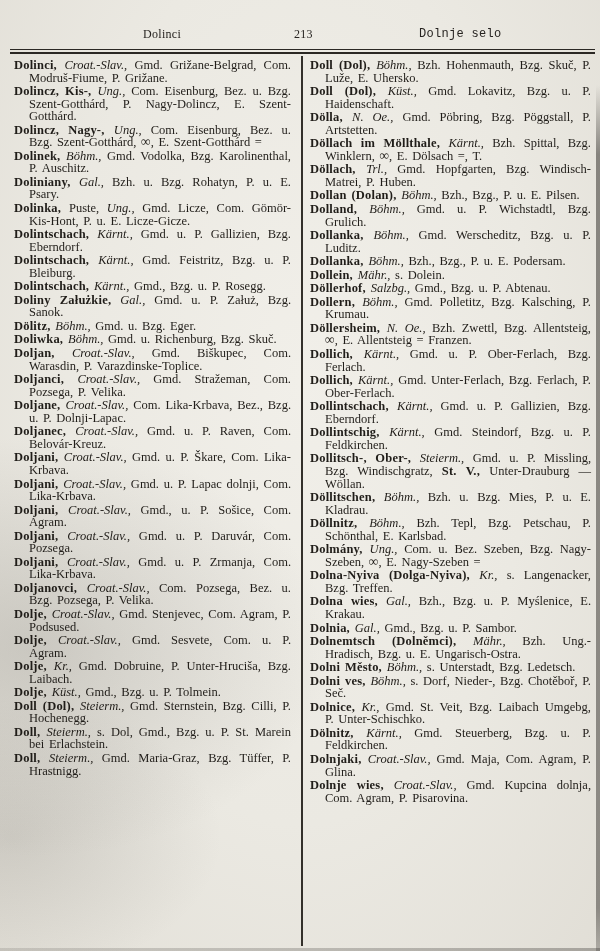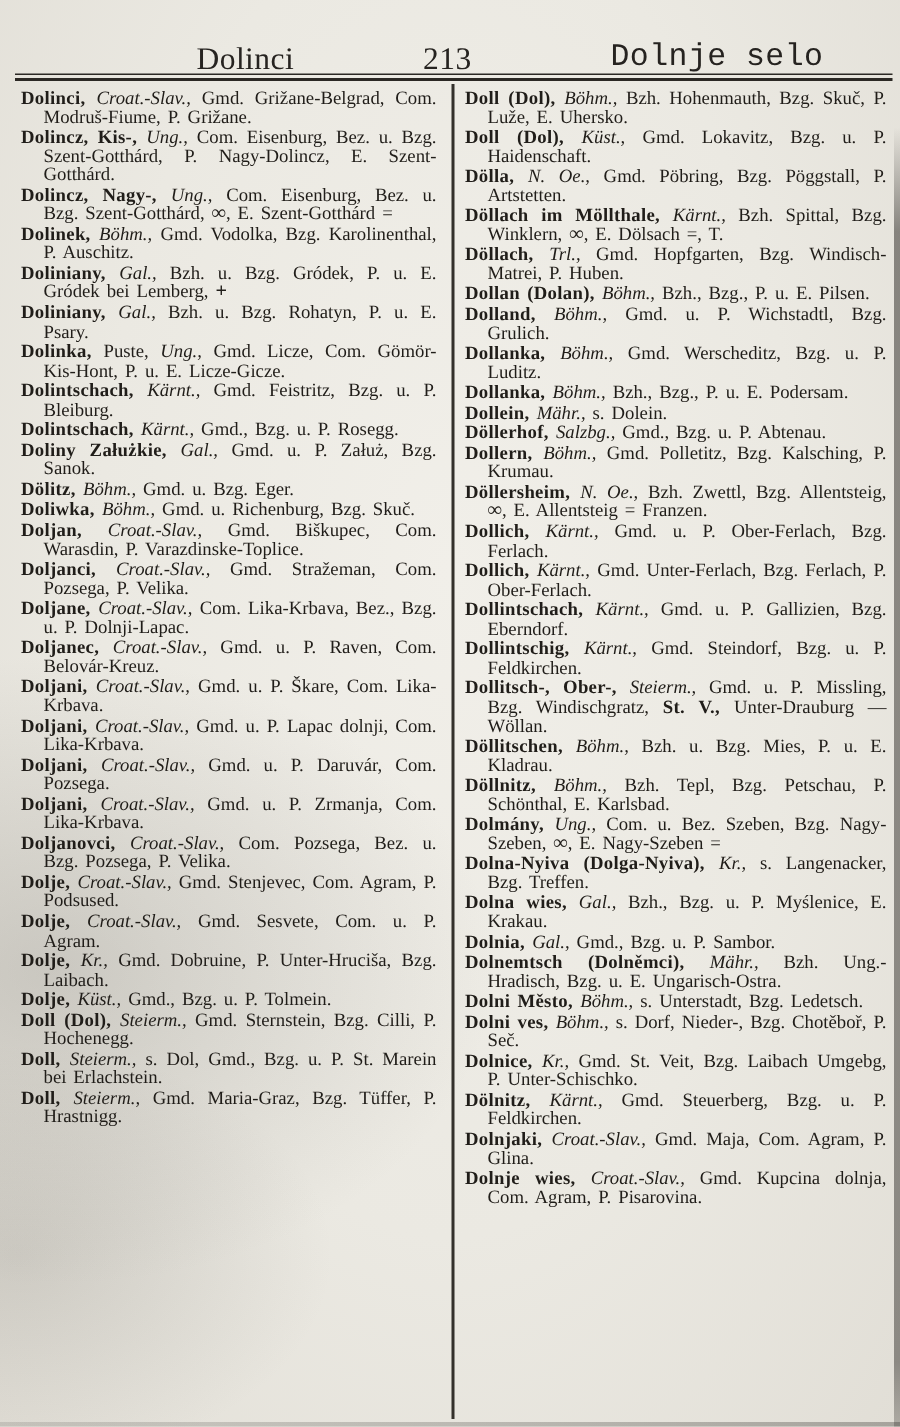--- a/index.html
+++ b/index.html
@@ -18,22 +18,22 @@
   }
   .edge-right{
     position:absolute;top:85px;bottom:0;right:0;width:4px;
     background:linear-gradient(to bottom, rgba(55,52,48,0), rgba(55,52,48,.55) 8%, rgba(55,52,48,.5) 95%, rgba(55,52,48,.3));
   }
   .edge-bottom{
     position:absolute;left:0;right:0;bottom:0;height:3px;
     background:linear-gradient(to right, rgba(55,52,48,.15), rgba(55,52,48,.35));
   }
   .header{
-    position:absolute;top:27px;left:0;right:0;height:20px;
-    font-size:21px;letter-spacing:.3px;color:#262320;text-align:center;
+    position:absolute;top:27px;left:12px;right:0;height:20px;
+    font-size:12px;letter-spacing:.3px;color:#262320;text-align:center;
   }
   .h-left{position:absolute;left:131px;}
   .h-center{position:absolute;left:282px;}
   .h-right{position:absolute;left:407px;font-family:Liberation Mono, monospace;}
   .rule{
     position:absolute;top:49px;left:10px;right:5px;height:2px;
     border-top:1px solid #2b2824;border-bottom:2px solid #2b2824;
   }
   .divider{
     position:absolute;top:56px;bottom:5px;left:301px;width:1.5px;
@@ -66,34 +66,35 @@
 
   <div class="rule"></div>
   <div class="divider"></div>
 
   <div class="columns">
     <div class="col col-left">
         <p class="entry"><span class="b">Dolinci, </span><span class="i">Croat.-Slav., </span><span class="n">Gmd. Grižane-Belgrad, Com. Modruš-Fiume, P. Grižane.</span></p>
         <p class="entry"><span class="b">Dolincz, Kis-, </span><span class="i">Ung., </span><span class="n">Com. Eisenburg, Bez. u. Bzg. Szent-Gotthárd, P. Nagy-Dolincz, E. Szent-Gotthárd.</span></p>
         <p class="entry"><span class="b">Dolincz, Nagy-, </span><span class="i">Ung., </span><span class="n">Com. Eisenburg, Bez. u. Bzg. Szent-Gotthárd, </span><span class="sym">∞</span><span class="n">, E. Szent-Gotthárd =</span></p>
         <p class="entry"><span class="b">Dolinek, </span><span class="i">Böhm., </span><span class="n">Gmd. Vodolka, Bzg. Karolinenthal, P. Auschitz.</span></p>
-        <p class="entry"><span class="b">Doliniany, </span><span class="i">Gal., </span><span class="n">Bzh. u. Bzg. Gródek, P. u. E. Gródek bei Lemberg, </span><span class="sym">+</span></p>
         <p class="entry"><span class="b">Doliniany, </span><span class="i">Gal., </span><span class="n">Bzh. u. Bzg. Rohatyn, P. u. E. Psary.</span></p>
         <p class="entry"><span class="b">Dolinka, </span><span class="n">Puste, </span><span class="i">Ung., </span><span class="n">Gmd. Licze, Com. Gömör-Kis-Hont, P. u. E. Licze-Gicze.</span></p>
+        <p class="entry"><span class="b">Dolintschach, </span><span class="i">Kärnt., </span><span class="n">Gmd. u. P. Gallizien, Bzg. Eberndorf.</span></p>
         <p class="entry"><span class="b">Dolintschach, </span><span class="i">Kärnt., </span><span class="n">Gmd. Feistritz, Bzg. u. P. Bleiburg.</span></p>
         <p class="entry"><span class="b">Dolintschach, </span><span class="i">Kärnt., </span><span class="n">Gmd., Bzg. u. P. Rosegg.</span></p>
         <p class="entry"><span class="b">Doliny Załużkie, </span><span class="i">Gal., </span><span class="n">Gmd. u. P. Załuż, Bzg. Sanok.</span></p>
         <p class="entry"><span class="b">Dölitz, </span><span class="i">Böhm., </span><span class="n">Gmd. u. Bzg. Eger.</span></p>
         <p class="entry"><span class="b">Doliwka, </span><span class="i">Böhm., </span><span class="n">Gmd. u. Richenburg, Bzg. Skuč.</span></p>
         <p class="entry"><span class="b">Doljan, </span><span class="i">Croat.-Slav., </span><span class="n">Gmd. Biškupec, Com. Warasdin, P. Varazdinske-Toplice.</span></p>
         <p class="entry"><span class="b">Doljanci, </span><span class="i">Croat.-Slav., </span><span class="n">Gmd. Stražeman, Com. Pozsega, P. Velika.</span></p>
         <p class="entry"><span class="b">Doljane, </span><span class="i">Croat.-Slav., </span><span class="n">Com. Lika-Krbava, Bez., Bzg. u. P. Dolnji-Lapac.</span></p>
         <p class="entry"><span class="b">Doljanec, </span><span class="i">Croat.-Slav., </span><span class="n">Gmd. u. P. Raven, Com. Belovár-Kreuz.</span></p>
         <p class="entry"><span class="b">Doljani, </span><span class="i">Croat.-Slav., </span><span class="n">Gmd. u. P. Škare, Com. Lika-Krbava.</span></p>
         <p class="entry"><span class="b">Doljani, </span><span class="i">Croat.-Slav., </span><span class="n">Gmd. u. P. Lapac dolnji, Com. Lika-Krbava.</span></p>
+        <p class="entry"><span class="b">Doljani, </span><span class="i">Croat.-Slav., </span><span class="n">Gmd., u. P. Sošice, Com. Agram.</span></p>
         <p class="entry"><span class="b">Doljani, </span><span class="i">Croat.-Slav., </span><span class="n">Gmd. u. P. Daruvár, Com. Pozsega.</span></p>
         <p class="entry"><span class="b">Doljani, </span><span class="i">Croat.-Slav., </span><span class="n">Gmd. u. P. Zrmanja, Com. Lika-Krbava.</span></p>
         <p class="entry"><span class="b">Doljanovci, </span><span class="i">Croat.-Slav., </span><span class="n">Com. Pozsega, Bez. u. Bzg. Pozsega, P. Velika.</span></p>
         <p class="entry"><span class="b">Dolje, </span><span class="i">Croat.-Slav., </span><span class="n">Gmd. Stenjevec, Com. Agram, P. Podsused.</span></p>
         <p class="entry"><span class="b">Dolje, </span><span class="i">Croat.-Slav., </span><span class="n">Gmd. Sesvete, Com. u. P. Agram.</span></p>
         <p class="entry"><span class="b">Dolje, </span><span class="i">Kr., </span><span class="n">Gmd. Dobruine, P. Unter-Hruciša, Bzg. Laibach.</span></p>
         <p class="entry"><span class="b">Dolje, </span><span class="i">Küst., </span><span class="n">Gmd., Bzg. u. P. Tolmein.</span></p>
         <p class="entry"><span class="b">Doll (Dol), </span><span class="i">Steierm., </span><span class="n">Gmd. Sternstein, Bzg. Cilli, P. Hochenegg.</span></p>
         <p class="entry"><span class="b">Doll, </span><span class="i">Steierm., </span><span class="n">s. Dol, Gmd., Bzg. u. P. St. Marein bei Erlachstein.</span></p>
         <p class="entry"><span class="b">Doll, </span><span class="i">Steierm., </span><span class="n">Gmd. Maria-Graz, Bzg. Tüffer, P. Hrastnigg.</span></p>

